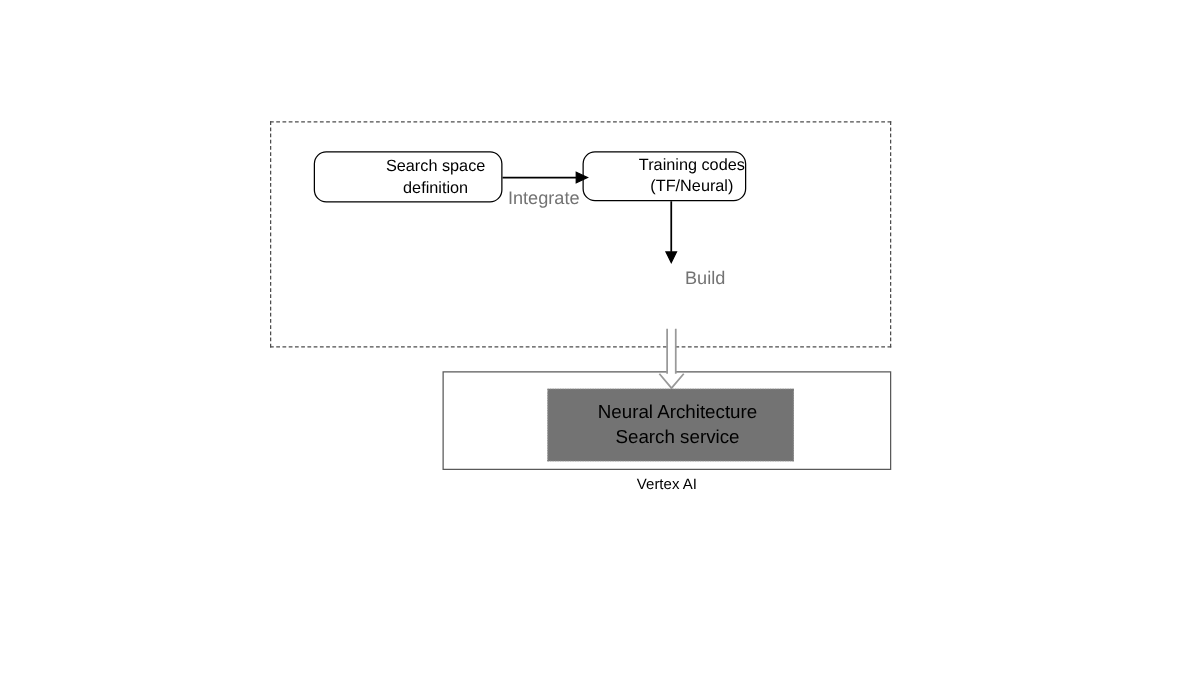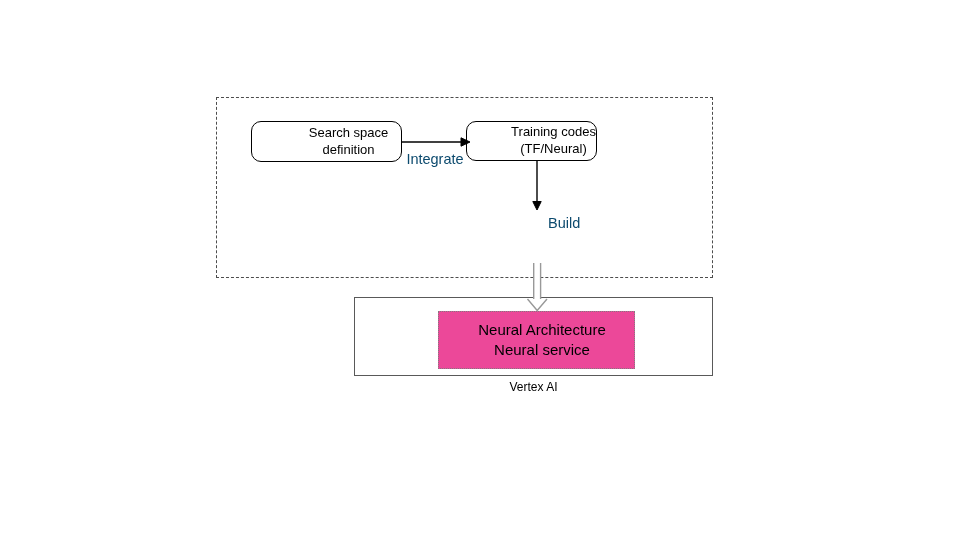--- a/index.html
+++ b/index.html
@@ -26,21 +26,21 @@
     display: flex; flex-direction: column;
     align-items: center; justify-content: center;
     text-align: center;
     font-size: 13px; line-height: 1.3; padding-left: 44px;
   }
   .box-search-space { left: 251px; top: 121px; width: 151px; height: 41px; }
   .box-training-codes { left: 466px; top: 121px; width: 131px; height: 40px; }
 
   .edge-label {
     font-size: 14.5px;
-    color: #0c4a6e;
+    color: #737373;
     white-space: nowrap;
   }
   .label-integrate { left: 400px; top: 151px; width: 70px; text-align: center; }
   .label-build { left: 548px; top: 175px; margin-top: 40px; }
 
   .box-training-container {
     left: 437px; top: 210px; width: 199px; height: 52px;
     border: 1px solid #000000;
     display: flex; align-items: center; justify-content: center;
     text-align: center; font-size: 12px;
@@ -85,23 +85,23 @@
     <span>Training codes</span>
     <span>(TF/Neural)</span>
   </div>
 
   <div class="abs edge-label label-integrate">Integrate</div>
   <div class="abs edge-label label-build">Build</div>
 
 
   <div class="abs box-vertex-ai" style="border-color: rgb(89, 89, 89);"></div>
 
-  <div class="abs box-nas-service" style="background-color: #ec4899; padding-left: 11px;">
+  <div class="abs box-nas-service" style="background-color: #737373; padding-left: 11px;">
     <span>Neural Architecture</span>
-    <span>Neural service</span>
+    <span>Search service</span>
   </div>
 
   <div class="abs label-vertex-ai">Vertex AI</div>
 
   <svg class="arrows-layer" viewBox="0 0 960 540" xmlns="http://www.w3.org/2000/svg">
 
     <g stroke="#000000" fill="#000000">
       <line x1="402" y1="142" x2="461" y2="142" stroke-width="1.4"></line>
       <polygon points="461,137.8 470,142 461,146.2" stroke-width="1"></polygon>
     </g>

